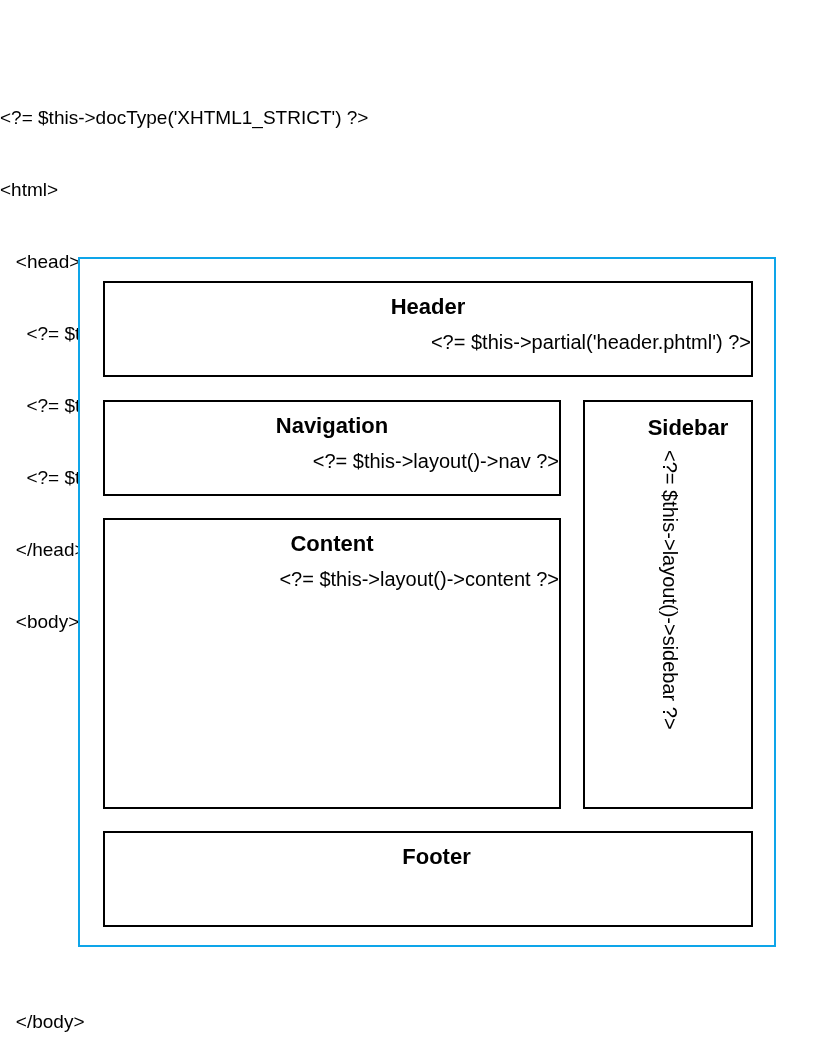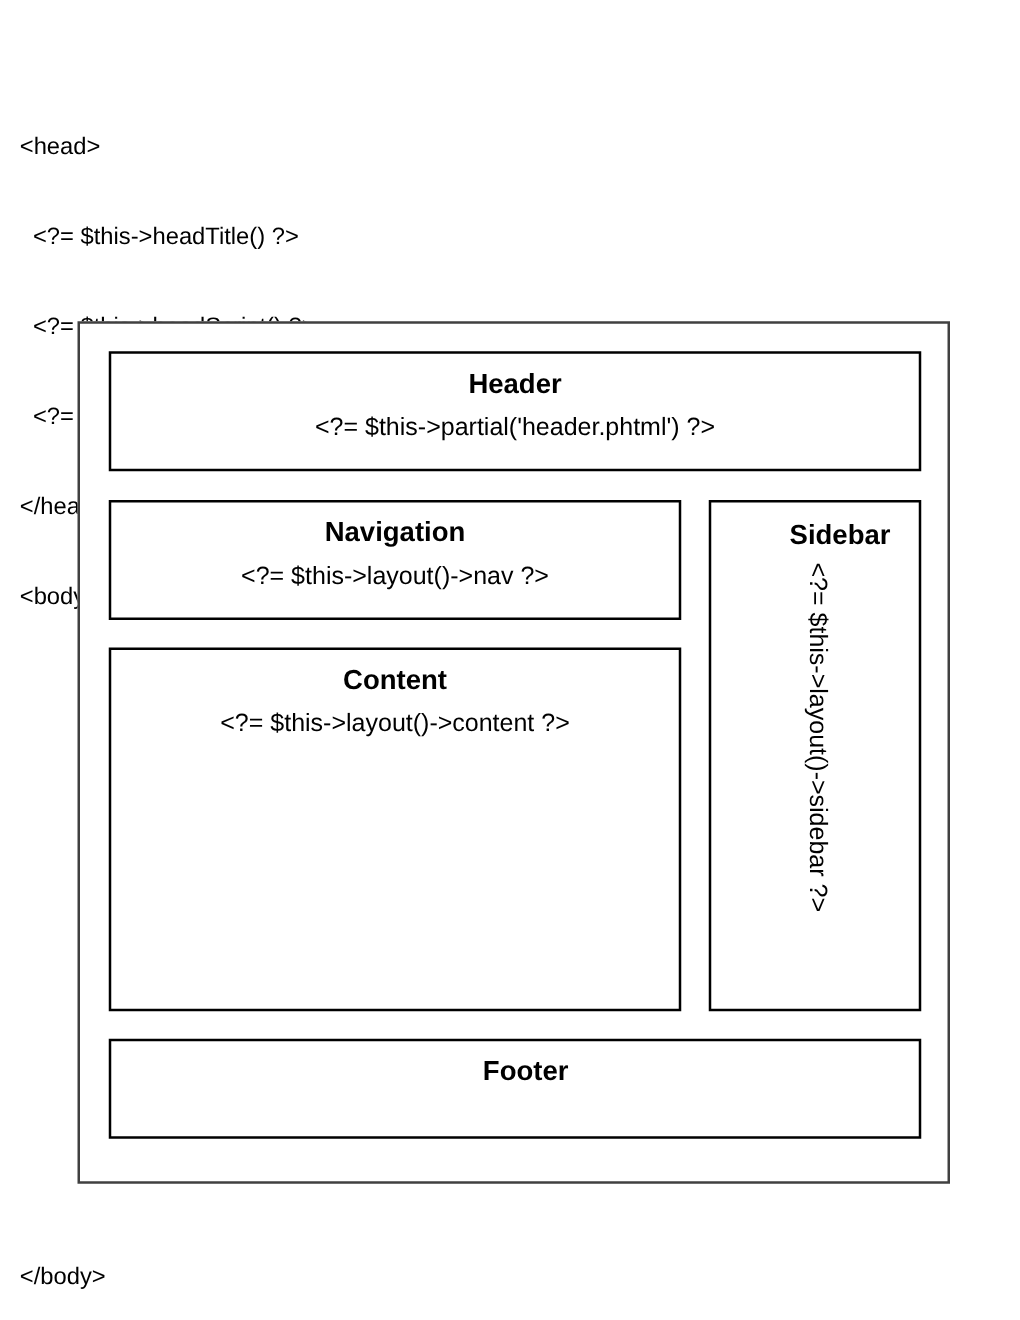--- a/index.html
+++ b/index.html
@@ -26,46 +26,46 @@
     white-space: pre;
     color: #000;
   }
   #code-top  { top: 58px; }
   #code-bottom { top: 962px; }
   .code-line { display: block; height: 24px; }
 
   
   #layout-container {
     position: absolute;
-    left: 62px;
+    left: 78px;
     top: 257px;
     width: 698px;
     height: 690px;
-    border: 2px solid #404040;
+    border: 2px solid #0ea5e9;
     box-sizing: border-box;
     background: #fff;
   }
 
   
   .region {
     position: absolute;
     border: 2px solid #000;
     box-sizing: border-box;
     background: #fff;
   }
   .region-title {
     display: block;
     text-align: center;
     font-weight: bold;
     font-size: 22px;
     line-height: 26px;
   }
   .region-code {
     display: block;
-    text-align: center;
+    text-align: right;
     font-weight: normal;
     font-size: 20px;
     line-height: 26px;
     white-space: pre;
   }
 
   
   #region-header {
     left: 23px;
     top: 22px;
@@ -122,30 +122,32 @@
     line-height: 20px;
     font-weight: normal;
     margin-left: 10px;
   }
 
   
   #region-footer {
     left: 23px;
     top: 572px;
     width: 650px;
-    height: 80px;
+    height: 96px;
     padding-left: 17px;
   }
   #region-footer .region-title { margin-top: 11px; }
   #region-footer .region-code  { margin-top: 9px; }
 </style>
 </head>
 <body>
 
 <div class="code-block" id="code-top">
+  <span class="code-line">&lt;?= $this-&gt;docType('XHTML1_STRICT') ?&gt;</span>
+  <span class="code-line">&lt;html&gt;</span>
   <span class="code-line">   &lt;head&gt;</span>
   <span class="code-line">     &lt;?= $this-&gt;headTitle() ?&gt;</span>
   <span class="code-line">     &lt;?= $this-&gt;headScript() ?&gt;</span>
   <span class="code-line">     &lt;?= $this-&gt;headStylesheet() ?&gt;</span>
   <span class="code-line">   &lt;/head&gt;</span>
   <span class="code-line">   &lt;body&gt;</span>
 </div>
 
 <div id="layout-container">
 

